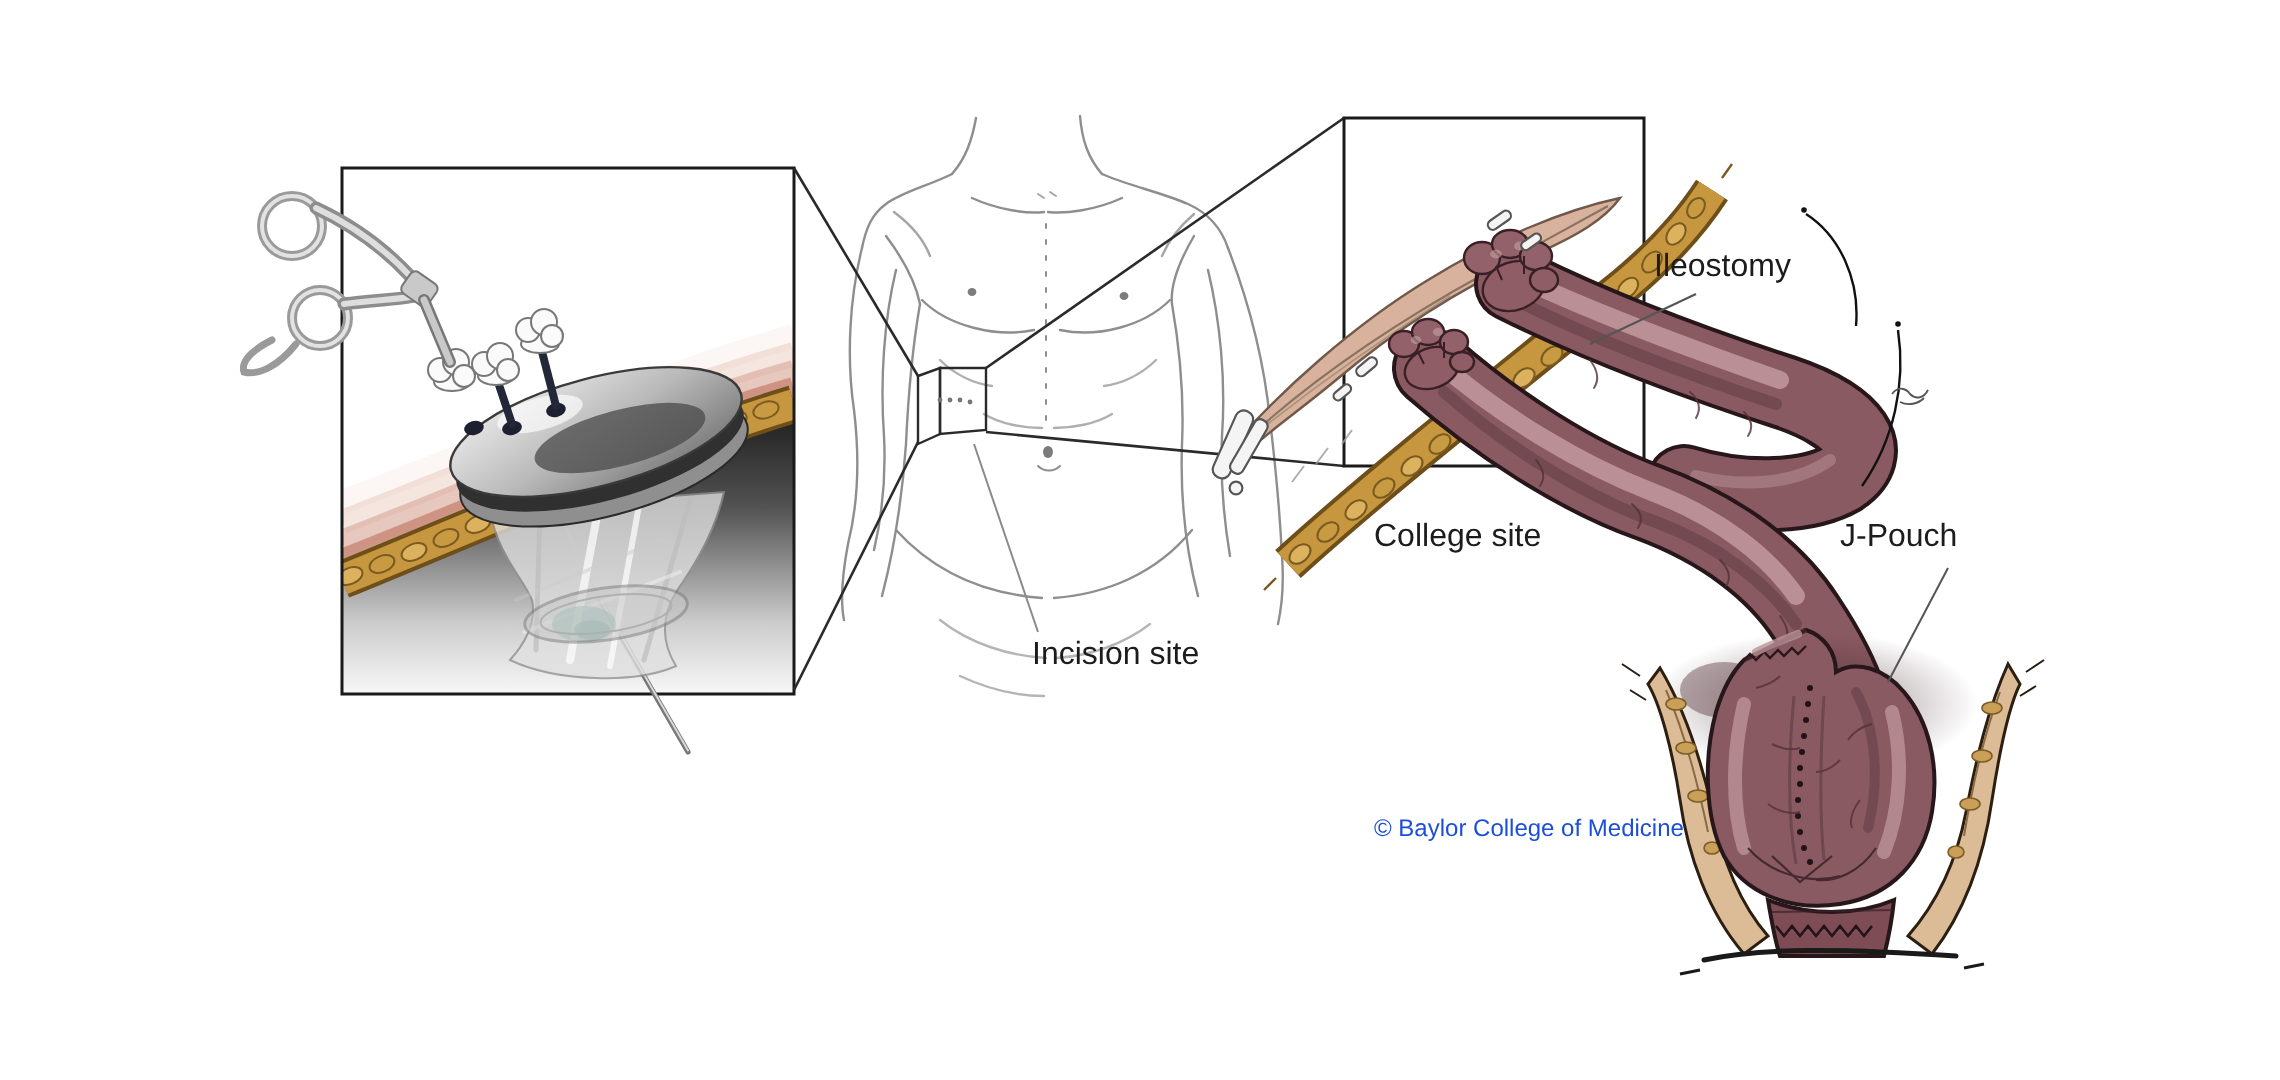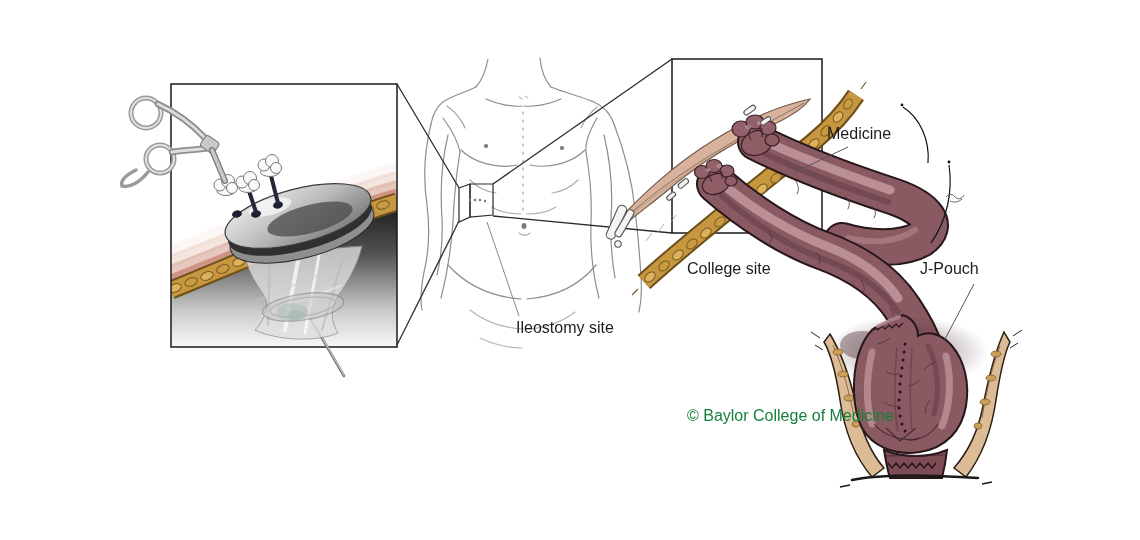--- a/index.html
+++ b/index.html
@@ -1,20 +1,20 @@
 <!DOCTYPE html>
 <html><head>
 <meta charset="utf-8">
 <style>
   html,body{margin:0;padding:0;background:#ffffff;}
   .canvas{position:relative;width:1140px;height:540px;background:#ffffff;overflow:hidden;
           font-family:"Liberation Sans", sans-serif;}
   .canvas svg{position:absolute;left:0;top:0;}
   .lbl{position:absolute;color:#1c1c1c;font-size:16px;line-height:1;white-space:nowrap;}
-  .credit{position:absolute;color:#15803d;font-size:16px;line-height:1;white-space:nowrap;}
+  .credit{position:absolute;color:#1d4ed8;font-size:12px;line-height:1;white-space:nowrap;}
 </style>
 </head>
 <body>
 
 <div class="canvas">
 <svg width="1140" height="540" viewBox="0 0 1140 540">
   <defs>
     <linearGradient id="capGrad" x1="0" y1="0" x2="1" y2="1">
       <stop offset="0" stop-color="#f2f2f2"></stop>
           <stop offset="0.5" stop-color="#b9b9b9"></stop>
@@ -362,18 +362,18 @@
       <path d="M884,450 C886,462 888,472 890,478 L942,478 C944,470 946,460 947,450 C928,458 904,458 884,450 Z" fill="#7d4c55" stroke="#27161a" stroke-width="2"></path>
       <path d="M886,456 L946,455" stroke="#3a2228" stroke-width="1" opacity="0.7"></path>
       <path d="M888,463 l4,5 l4,-5 l4,5 l4,-5 l4,5 l4,-5 l4,5 l4,-5 l4,5 l4,-5 l4,5 l4,-5" fill="none" stroke="#241218" stroke-width="1.3"></path>
     </g>
     <path d="M852,480 C880,474 920,474 978,478" fill="none" stroke="#1a1a1a" stroke-width="2.5" stroke-linecap="round"></path>
     <path d="M840,487 l10,-2 M982,484 l10,-2" stroke="#1a1a1a" stroke-width="1.5"></path>
     <path d="M974,284 L944,341" stroke="#555555" stroke-width="1"></path>
   </g>
 </svg>
 
-<div class="lbl" style="left:516px;top:320px">Ileostomy site</div>
-<div class="lbl" style="left:827px;top:126px">Medicine</div>
+<div class="lbl" style="left:516px;top:320px">Incision site</div>
+<div class="lbl" style="left:827px;top:126px">Ileostomy</div>
 <div class="lbl" style="left:687px;top:261px">College site</div>
 <div class="lbl" style="left:920px;top:261px">J-Pouch</div>
 <div class="credit" style="left:687px;top:408px">© Baylor College of Medicine</div>
 </div>
 
 </body></html>

